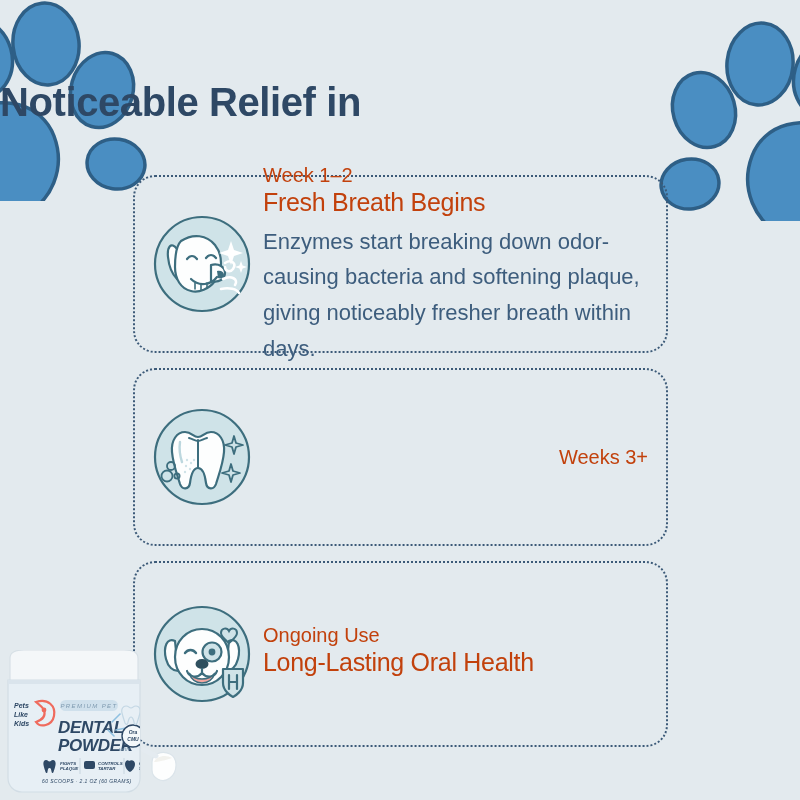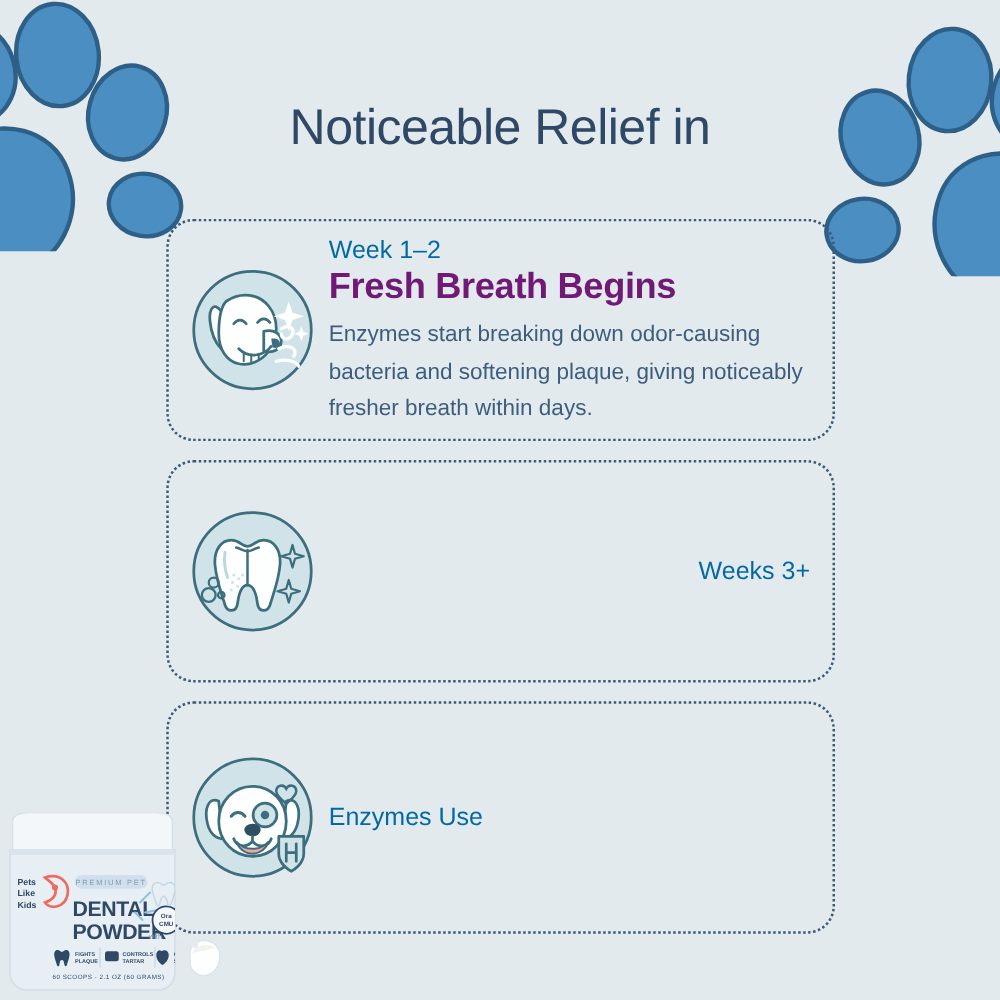--- a/index.html
+++ b/index.html
@@ -22,24 +22,24 @@
   }
   .paw-tl { left: -52px; top: -14px; }
   .paw-tr { right: -58px; top: 6px; transform: scaleX(-1); }
 
   
   .headline {
     position: absolute;
     left: 0;
     right: 0;
     top: 52px;
-    text-align: center;
+    text-align: left;
     color: #2e4865;
     font-size: 40px;
-    font-weight: normal;
+    font-weight: bold;
     line-height: 1.18;
     letter-spacing: -0.4px;
   }
   .headline .l2 { display: block; }
 
   
   .cards {
     position: absolute;
     left: 133px;
     top: 175px;
@@ -64,47 +64,48 @@
     height: 102px;
     margin-right: 10px;
   }
   .icon-wrap svg { display: block; }
 
   .card-body {
     flex: 1 1 auto;
     padding-top: 2px;
   }
   .eyebrow {
-    color: #0369a1;
+    color: #c2410c;
     font-size: 20px;
     line-height: 1.15;
     margin-bottom: 1px;
   }
   .card-title {
-    color: #701a75;
-    font-size: 29px;
-    font-weight: bold;
+    color: #c2410c;
+    font-size: 25px;
+    font-weight: normal;
     line-height: 1.15;
     letter-spacing: -0.3px;
     margin-bottom: 7px;
   }
   .card-3 .card-title { margin-bottom: 9px; }
   .card-desc {
     color: #3d5d7d;
-    font-size: 18px;
+    font-size: 22px;
     line-height: 1.62;
   }
 
   
   .product {
     position: absolute;
     left: 2px;
     bottom: 0;
     width: 175px;
     height: 150px;
+    font-style: italic;
   }
   .squiggle {
     position: absolute;
     left: 6px;
     bottom: 6px;
   }
 </style>
 </head>
 <body>
 
@@ -214,21 +215,22 @@
         <circle cx="61" cy="49" r="3.4" fill="#3d6e7e"></circle>
         <ellipse cx="51" cy="61" rx="6.5" ry="5" fill="#2e4f5e"></ellipse>
         <path d="M51 66 L51 70 M51 70 C46 76 38 74 36 68 M51 70 C56 76 64 74 66 68" fill="none" stroke="#3d6e7e" stroke-width="2.2" stroke-linecap="round"></path>
         <path d="M38 70 C44 78 58 78 64 70 C62 76 57 80 51 80 C45 80 40 76 38 70 Z" fill="#f2a6a0" stroke="#3d6e7e" stroke-width="1.6"></path>
         <path d="M78 28 C80 24 86 25 86 30 C86 34 80 38 78 40 C76 38 70 34 70 30 C70 25 76 24 78 28 Z" fill="none" stroke="#3d6e7e" stroke-width="2"></path>
         <path d="M72 66 L92 66 L92 80 C92 88 84 93 82 94 C80 93 72 88 72 80 Z" fill="#cfe3e8" stroke="#3d6e7e" stroke-width="2.2" stroke-linejoin="round"></path>
         <path d="M78 72 L78 86 M86 72 L86 86 M78 79 L86 79" fill="none" stroke="#3d6e7e" stroke-width="2.2" stroke-linecap="round"></path>
       </svg>
     </div>
     <div class="card-body">
-      <div class="eyebrow">Enzymes Use</div>
+      <div class="eyebrow">Ongoing Use</div>
+      <div class="card-title">Long-Lasting Oral Health</div>
     </div>
   </div>
 </div>
 
 <div class="squiggle">
   <svg width="70" height="50" viewBox="0 0 70 50">
     <path d="M6 44 C8 28 14 22 18 28 C22 34 18 44 22 44 C27 44 26 26 32 24 C38 22 36 40 42 42" fill="none" stroke="#b7d3e8" stroke-width="3" stroke-linecap="round"></path>
   </svg>
 </div>
 

